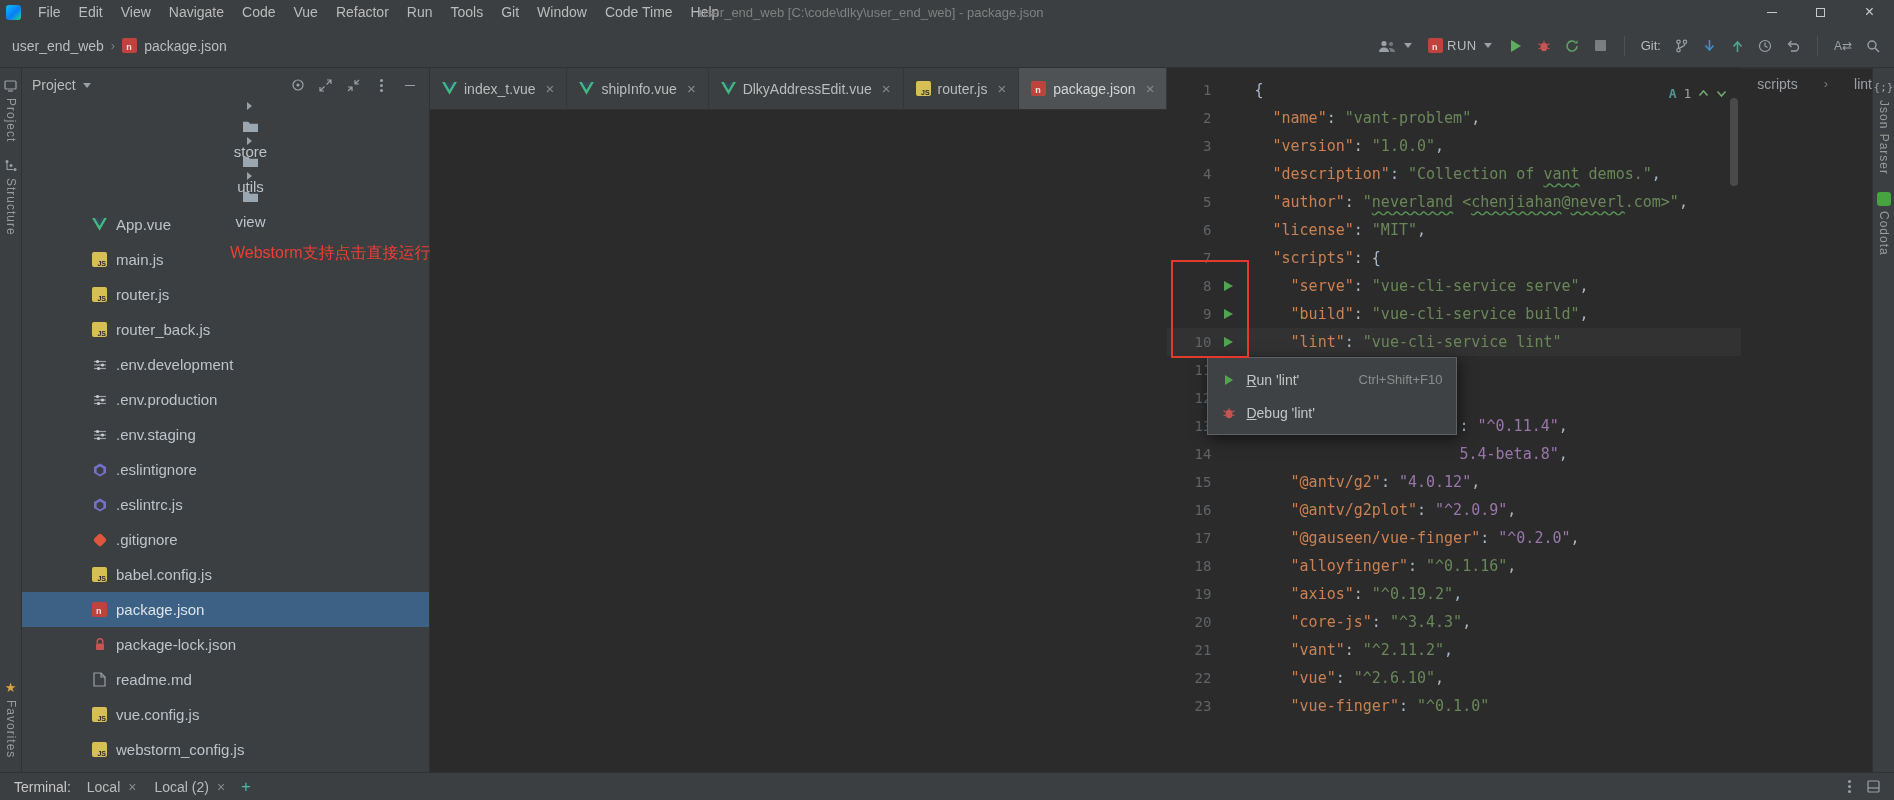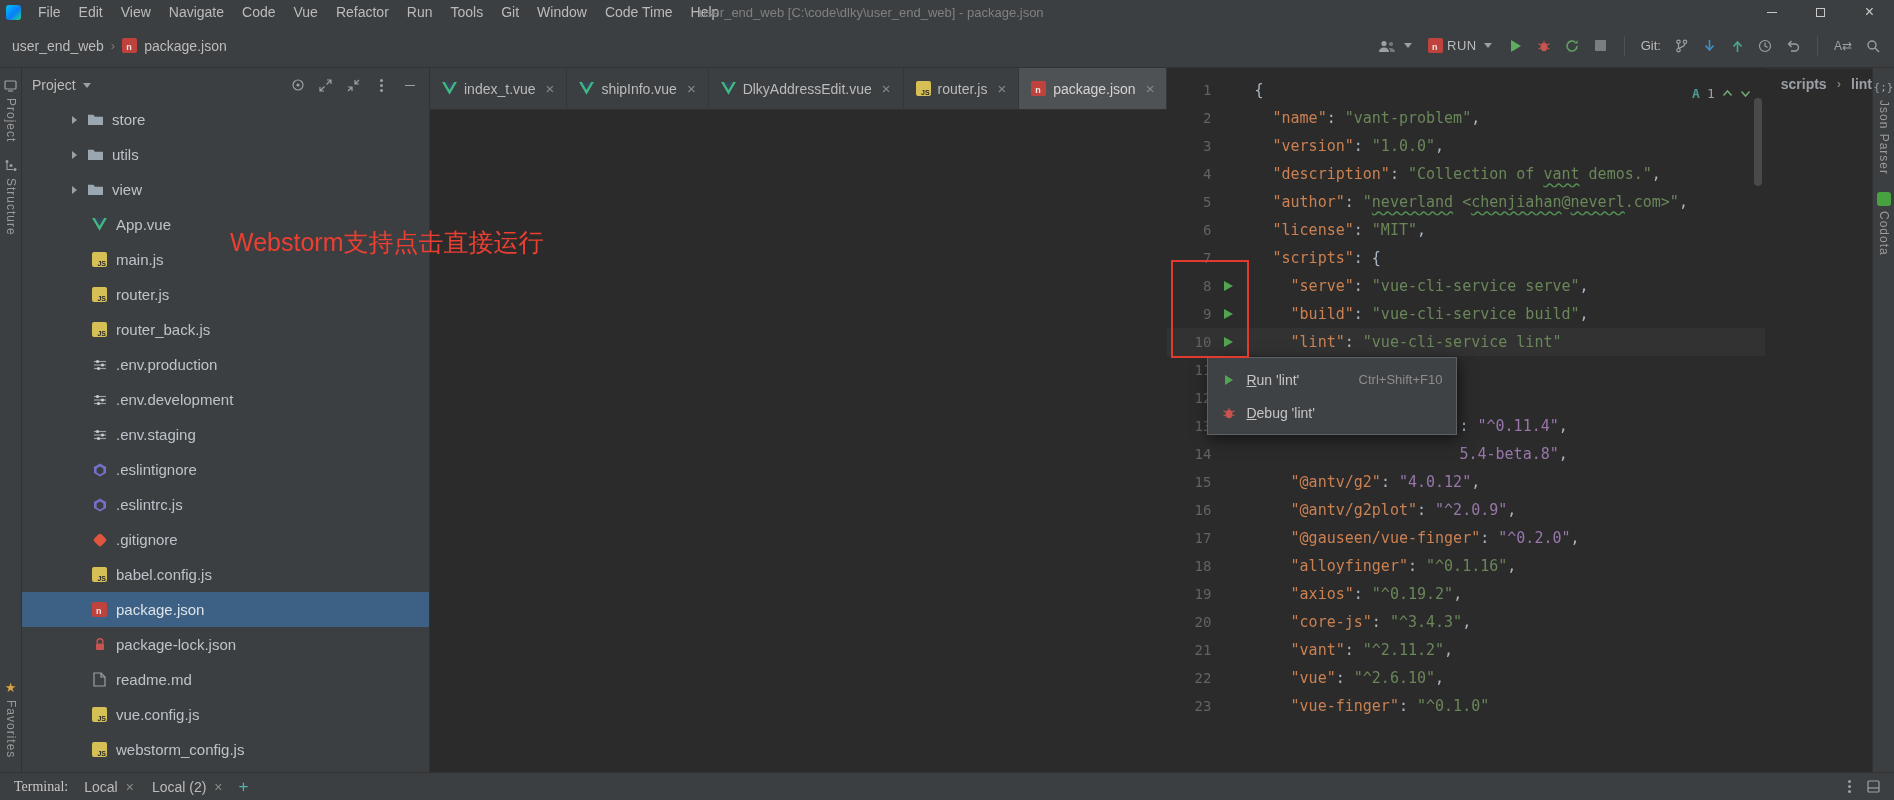--- a/index.html
+++ b/index.html
@@ -57,21 +57,21 @@
   .strip-item{display:flex;flex-direction:column;align-items:center;gap:5px;}
   .vlabel{writing-mode:vertical-rl;font-size:12px;color:#9a9a9a;letter-spacing:1px;}
   .strip-bottom{margin-top:auto;margin-bottom:14px;display:flex;flex-direction:column;align-items:center;gap:6px;}
 
   
   .project-panel{width:408px;background:#3c3f41;border-right:1px solid #323232;display:flex;flex-direction:column;flex:none;}
   .panel-header{height:34px;display:flex;align-items:center;padding:0 12px 0 10px;gap:7px;font-size:14px;color:#bbbbbb;}
   .ph-actions{margin-left:auto;display:flex;gap:13px;align-items:center;}
   .tree{flex:1;overflow:hidden;padding-top:0;}
   .tree-row{height:35px;display:flex;align-items:center;gap:9px;font-size:15px;color:#bcc3ca;padding-left:70px;}
-  .tree-row.folder{padding-left:50px;}
+  .tree-row.folder{padding-left:50px;flex-direction:column;}
   .tree-chev{width:0;height:0;border-top:4px solid transparent;border-bottom:4px solid transparent;border-left:5px solid #9aa0a6;margin-right:2px;flex:none;}
   .tree-row.selected{background:#3d6185;color:#dde3e9;}
 
   
   .editor-col{flex:1;min-width:0;display:flex;flex-direction:row;background:#2b2b2b;position:relative;}
   .tabs{height:42px;background:#3c3f41;border-bottom:1px solid #323232;display:flex;}
   .tab{display:flex;align-items:center;gap:7px;padding:0 12px;font-size:14px;color:#bbbbbb;border-right:1px solid #343638;}
   .tab.active{background:#4e5254;color:#d4d4d4;}
   .tab-close{color:#8a8a8a;font-size:15px;margin-left:3px;}
 
@@ -98,33 +98,33 @@
   .mi{height:33px;display:flex;align-items:center;padding:0 14px 0 10px;gap:6px;font-size:14px;color:#c5c5c5;}
   .mi.separated{border-top:1px solid #525557;margin-top:2px;padding-top:2px;height:35px;}
   .mi-icon{width:22px;display:flex;align-items:center;justify-content:center;flex:none;}
   .mi-play{width:0;height:0;border-top:5px solid transparent;border-bottom:5px solid transparent;border-left:8px solid #51a551;}
   .mi-shortcut{margin-left:auto;color:#8c8c8c;font-size:13px;padding-left:20px;}
 
   .inspect{position:absolute;top:18px;right:14px;display:flex;align-items:center;gap:7px;font-size:13px;color:#9aa0a6;z-index:10;}
   .insp-a{color:#4d9895;font-weight:bold;}
   .v-scroll{position:absolute;top:30px;right:3px;width:8px;height:88px;background:rgba(166,166,166,.25);border-radius:4px;z-index:10;}
 
-  .ed-crumbs{height:30px;display:flex;align-items:center;gap:10px;padding-left:16px;font-size:14px;color:#9aa0a6;
-             background:#2b2b2b;border-top:1px solid #323232;font-weight:bold;}
+  .ed-crumbs{height:30px;display:flex;align-items:center;gap:26px;padding-left:16px;font-size:14px;color:#9aa0a6;
+             background:#2b2b2b;border-top:1px solid #323232;}
 
   
   .bottom-bar{height:28px;background:#3c3f41;border-top:1px solid #323232;display:flex;align-items:center;
               padding:0 14px;gap:16px;font-size:14px;}
-  .term-label{color:#c7c7c7;font-family:Liberation Serif, serif;}
+  .term-label{color:#c7c7c7;}
   .term-tab{display:flex;align-items:center;gap:8px;color:#bbbbbb;}
   .term-close{color:#8a8a8a;font-size:14px;}
   .term-plus{color:#4db6ac;font-size:17px;line-height:17px;}
   .bb-right{margin-left:auto;display:flex;gap:16px;align-items:center;}
 
-  .annotation{position:absolute;left:230px;top:226px;font-size:25px;color:#ec3f32;z-index:60;white-space:nowrap;}
+  .annotation{position:absolute;left:230px;top:243px;font-size:16px;color:#ec3f32;z-index:60;white-space:nowrap;}
 </style>
 </head>
 <body>
 
 <div class="app">
 
   <div class="titlebar">
     <span class="logo"></span>
     <div class="menus" id="menus">
         <span class="menu-item">File</span>
@@ -405,36 +405,36 @@
                 <g stroke="#9aa0a6" stroke-width="1.2">
                   <line x1="1" y1="3.5" x2="13" y2="3.5"></line>
                   <line x1="1" y1="7" x2="13" y2="7"></line>
                   <line x1="1" y1="10.5" x2="13" y2="10.5"></line>
                 </g>
                 <circle cx="4.5" cy="3.5" r="1.6" fill="#c9cdd1"></circle>
                 <circle cx="9.5" cy="7" r="1.6" fill="#c9cdd1"></circle>
                 <circle cx="5.5" cy="10.5" r="1.6" fill="#c9cdd1"></circle>
               </svg>
             </span>
-            <span class="tree-label">.env.production</span>
+            <span class="tree-label">.env.development</span>
           </div>
           <div class="tree-row">
             <span class="ic">
               <svg width="14" height="14" viewBox="0 0 14 14">
                 <g stroke="#9aa0a6" stroke-width="1.2">
                   <line x1="1" y1="3.5" x2="13" y2="3.5"></line>
                   <line x1="1" y1="7" x2="13" y2="7"></line>
                   <line x1="1" y1="10.5" x2="13" y2="10.5"></line>
                 </g>
                 <circle cx="4.5" cy="3.5" r="1.6" fill="#c9cdd1"></circle>
                 <circle cx="9.5" cy="7" r="1.6" fill="#c9cdd1"></circle>
                 <circle cx="5.5" cy="10.5" r="1.6" fill="#c9cdd1"></circle>
               </svg>
             </span>
-            <span class="tree-label">.env.development</span>
+            <span class="tree-label">.env.production</span>
           </div>
           <div class="tree-row">
             <span class="ic">
               <svg width="14" height="14" viewBox="0 0 14 14">
                 <g stroke="#9aa0a6" stroke-width="1.2">
                   <line x1="1" y1="3.5" x2="13" y2="3.5"></line>
                   <line x1="1" y1="7" x2="13" y2="7"></line>
                   <line x1="1" y1="10.5" x2="13" y2="10.5"></line>
                 </g>
                 <circle cx="4.5" cy="3.5" r="1.6" fill="#c9cdd1"></circle>

